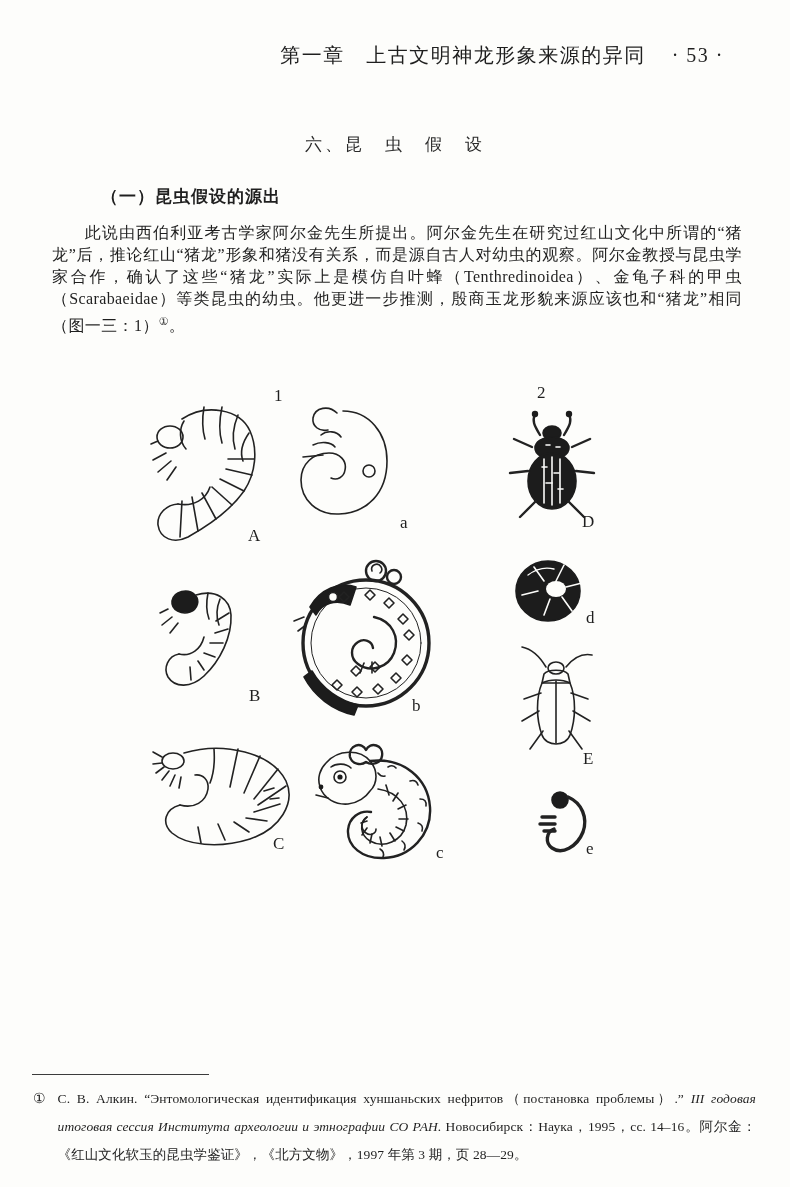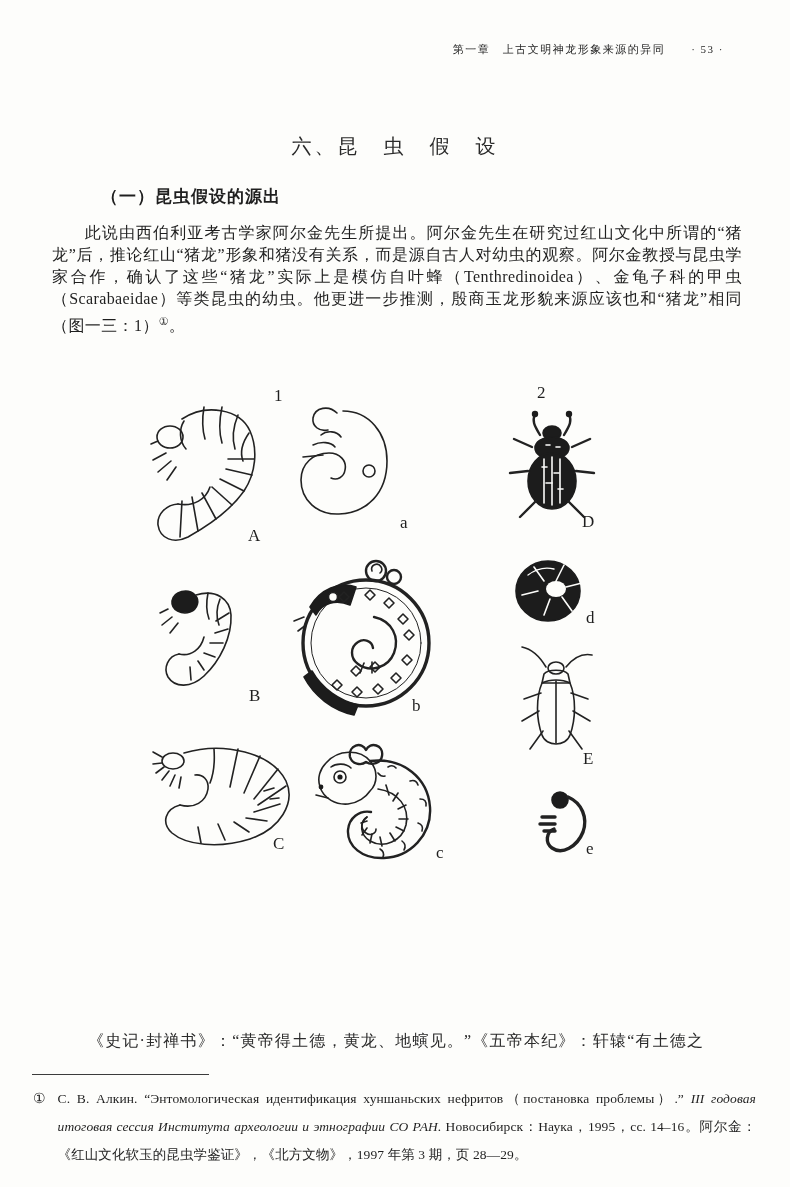--- a/index.html
+++ b/index.html
@@ -12,35 +12,35 @@
     margin: 0 auto;
     overflow: hidden;
     color: #1f1f1f;
     font-family: "Liberation Serif", "DejaVu Serif", serif;
   }
   
   .running-head {
     position: absolute;
     top: 42px;
     right: 66px;
-    font-size: 11px;
+    font-size: 20px;
     letter-spacing: 1.5px;
     display: flex;
     align-items: baseline;
     gap: 26px;
     white-space: nowrap;
   }
   
   .section-title {
     position: absolute;
     top: 133px;
     left: 0;
     width: 100%;
     text-align: center;
-    font-size: 20px;
+    font-size: 17px;
     font-weight: 400;
     letter-spacing: 3px;
     color: #2a2a2a;
   }
   .subsection-title {
     position: absolute;
     top: 185px;
     left: 61px;
     font-size: 17px;
     font-weight: 700;
@@ -358,21 +358,20 @@
       <path class="thick" d="M20 32 h13"></path>
         <path class="thick" d="M18 39 h15"></path>
         <path class="thick" d="M22 46 h11"></path>
     </svg>
     <span class="fig-label" style="left:586px;top:457px;">e</span>
 
   </div>
 
 
 
-  <p class="quote-par">《史记·封禅书》：“黄帝得土德，黄龙、地螾见。”《五帝本纪》：轩辕“有土德之</p>
 
   <div id="footnote-rule"></div>
   <div id="footnote">
     <span class="fn-marker">①</span>
     <span class="fn-text"><span>С. В. Алкин. “Энтомологическая идентификация хуншаньских нефритов（постановка проблемы）.” </span><i>III годовая итоговая сессия Института археологии и этнографии СО РАН.</i><span> Новосибирск：Наука，1995，сс. 14–16。阿尔金：《红山文化软玉的昆虫学鉴证》，《北方文物》，1997 年第 3 期，页 28—29。</span></span>
   </div>
 
 </div>
 
 </body></html>

